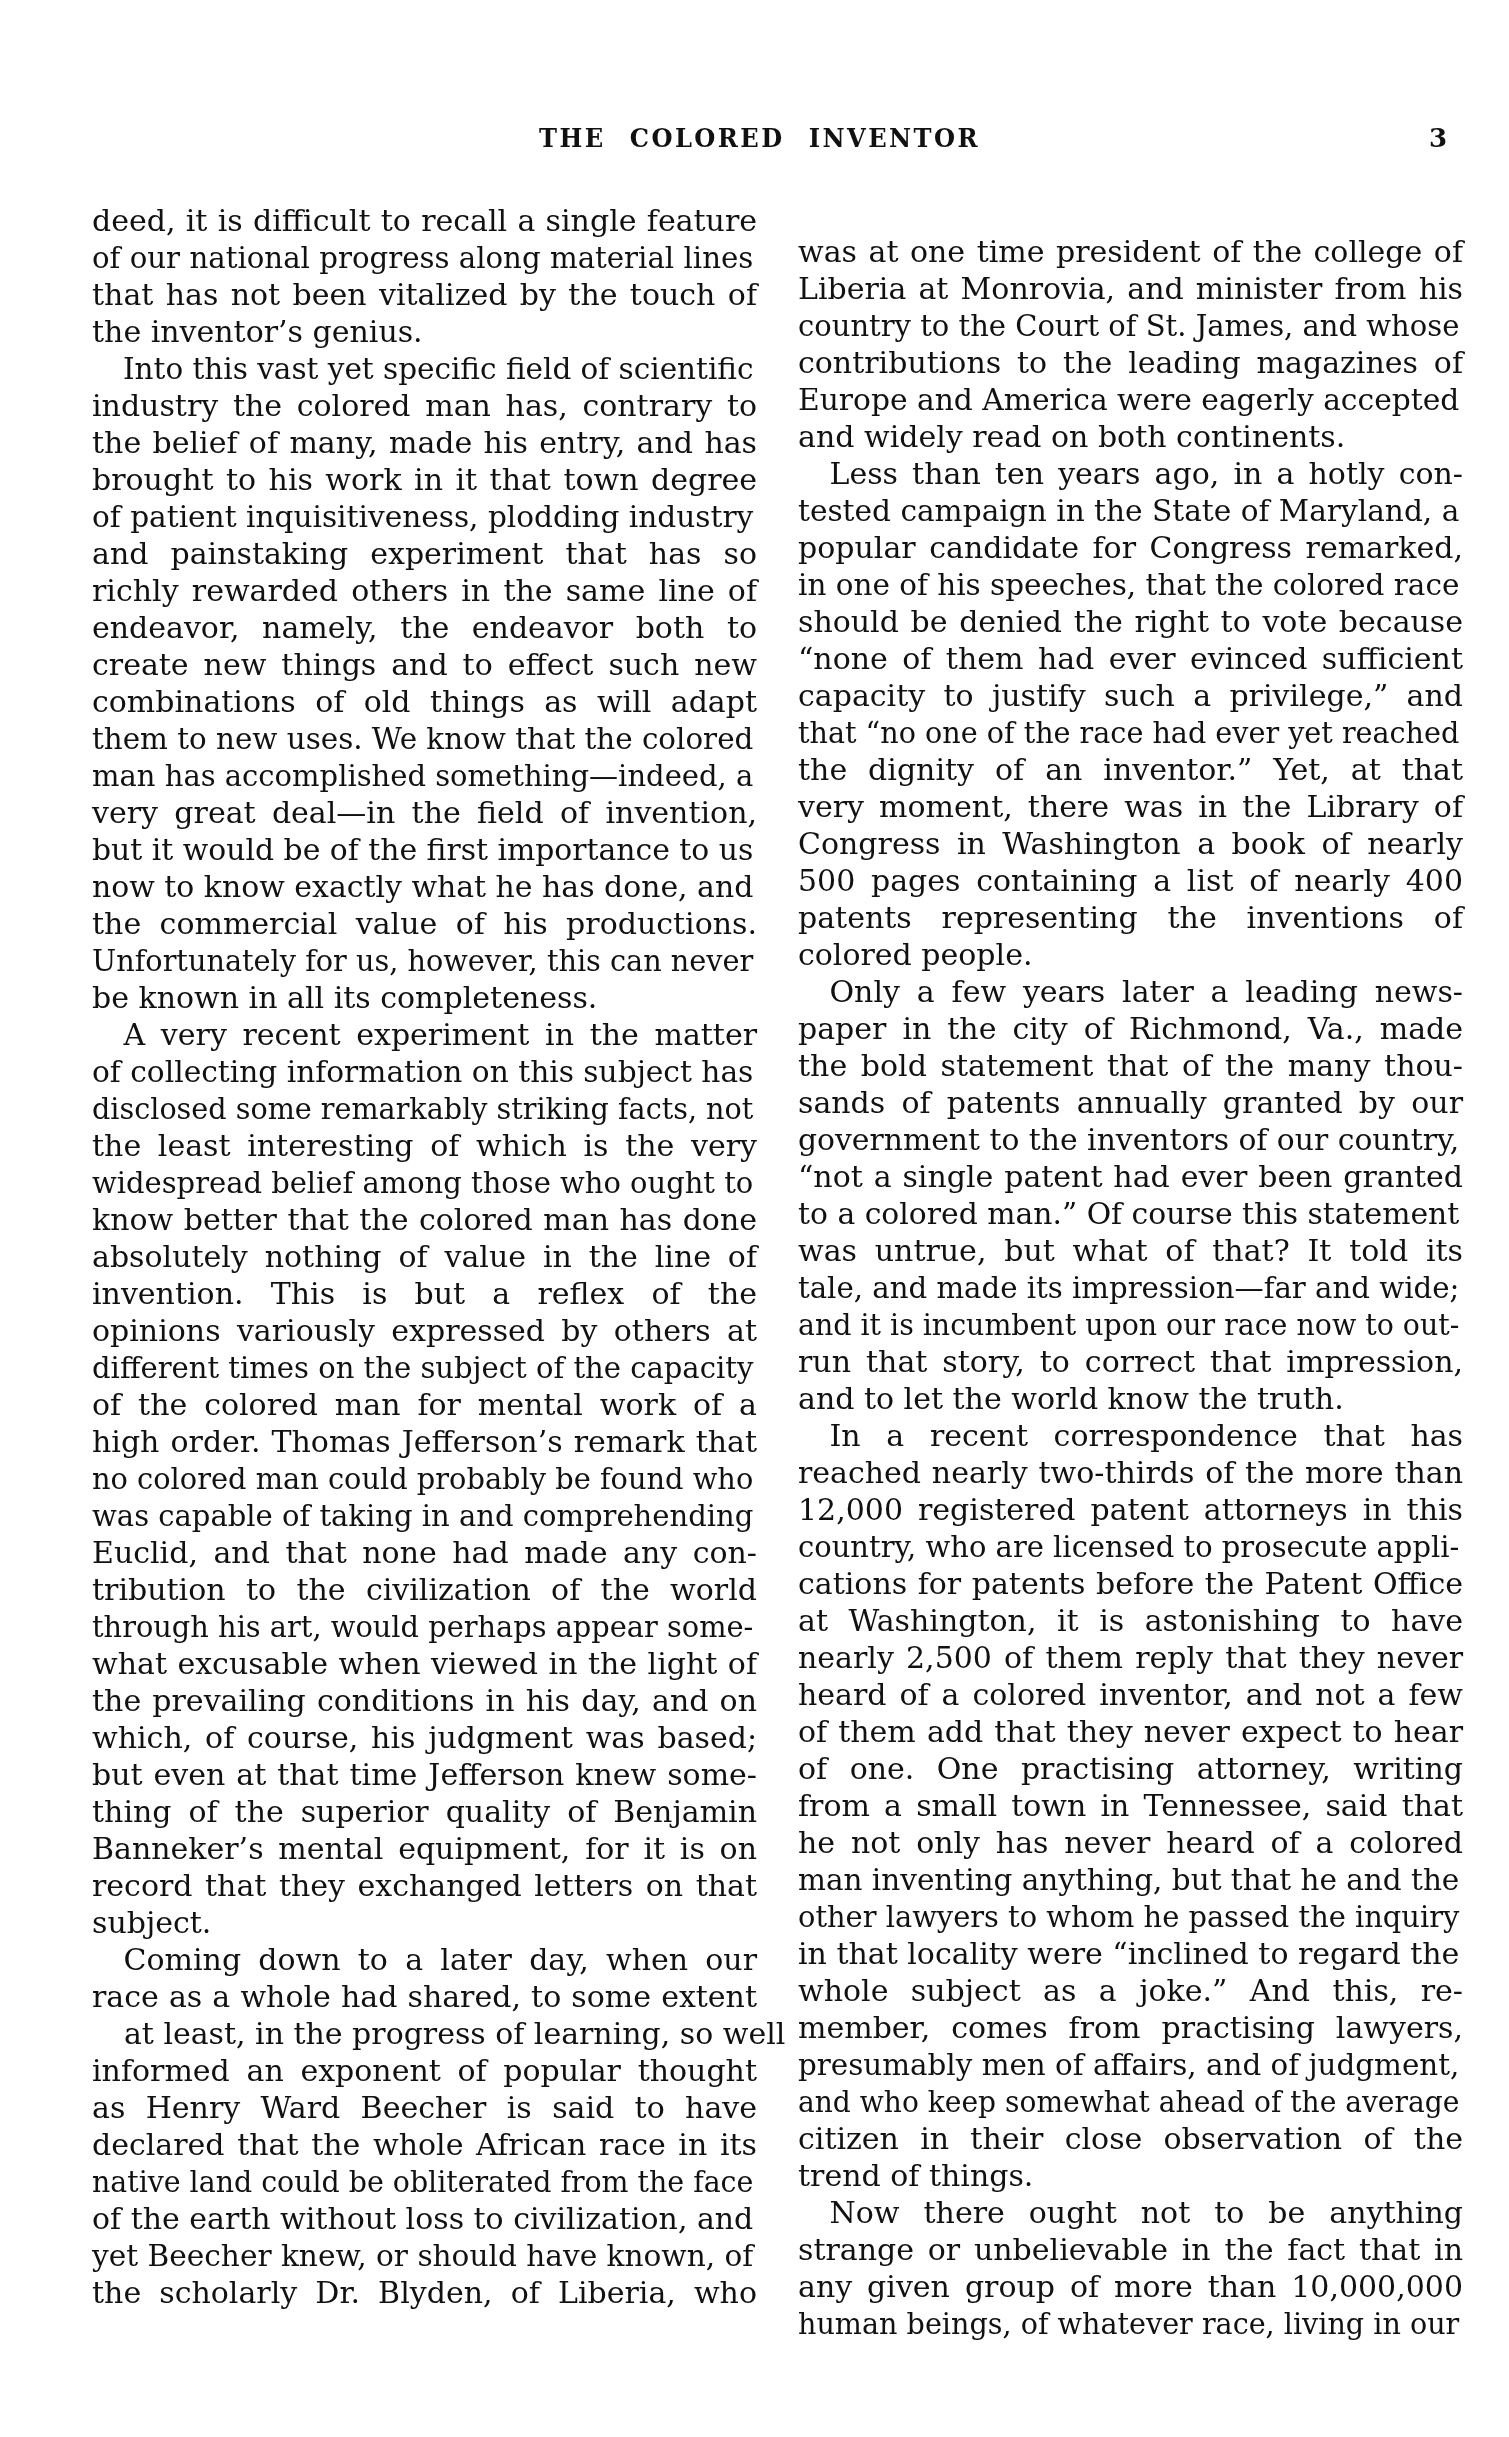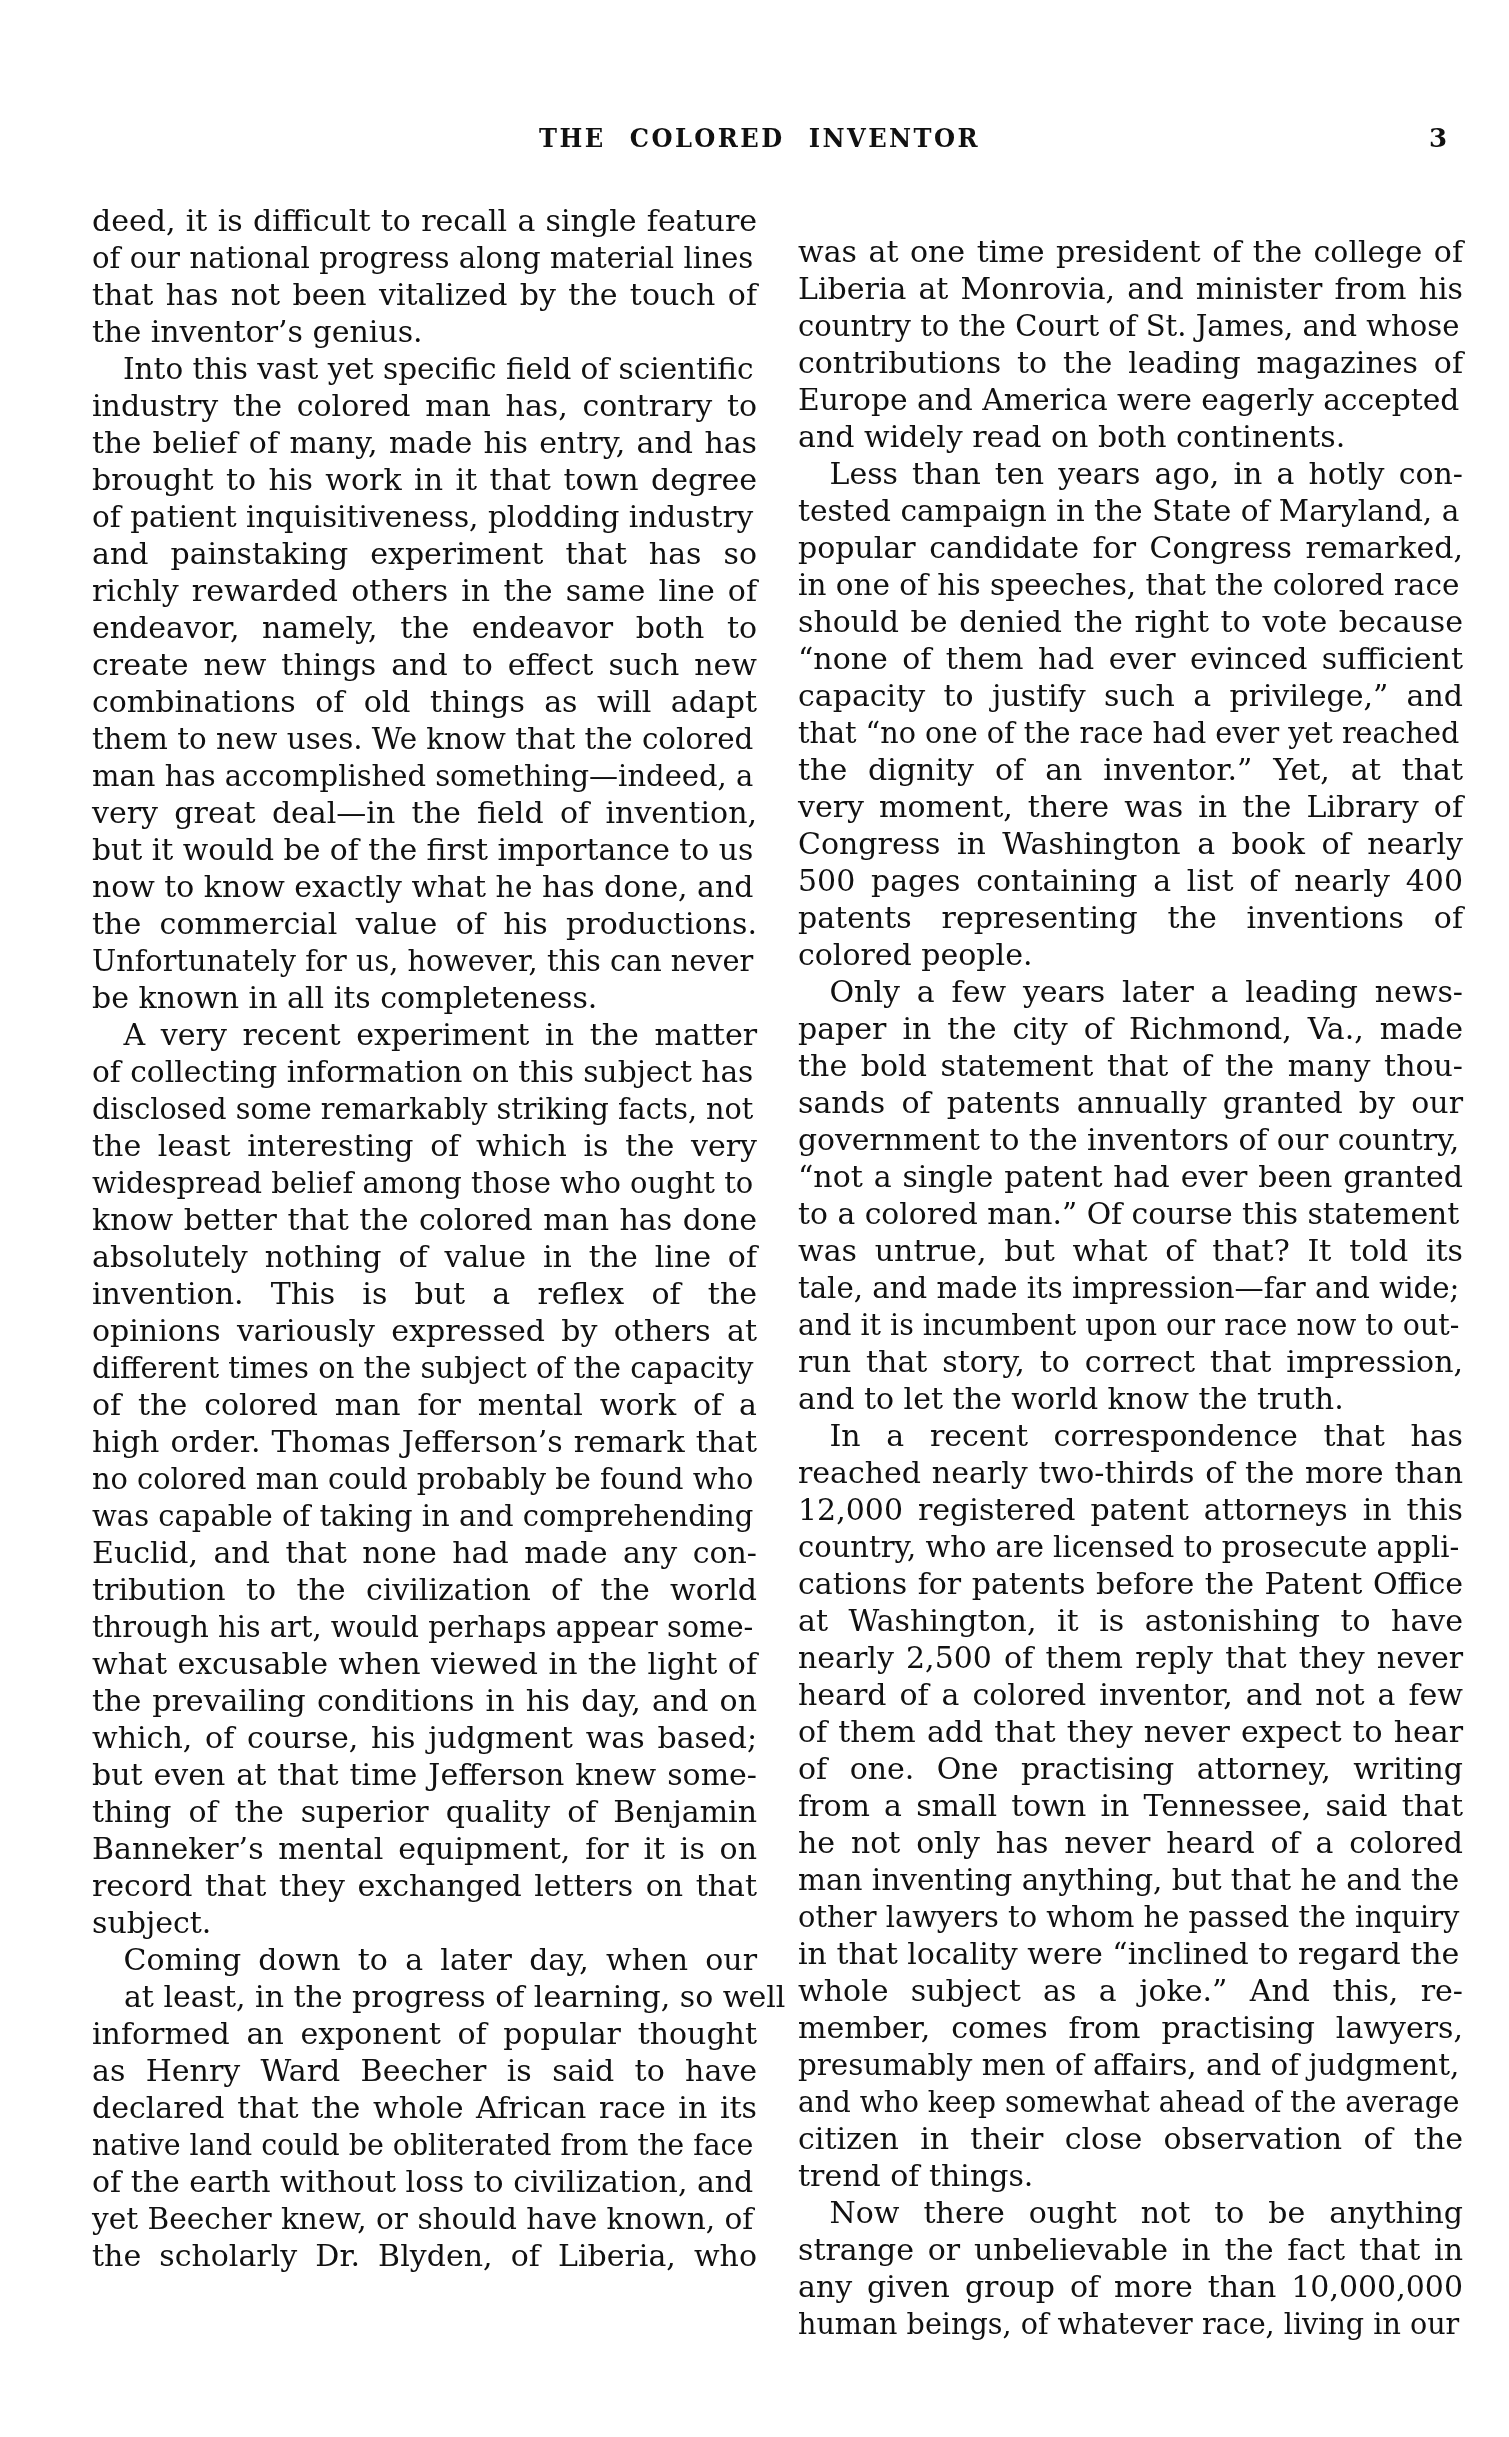--- a/index.html
+++ b/index.html
@@ -71,20 +71,21 @@
     <div class="line"><span style="white-space: nowrap; width: 692px; transform: scaleX(0.96118); text-align: left; text-align-last: left;">through his art, would perhaps appear some-</span></div>
     <div class="line"><span>what excusable when viewed in the light of</span></div>
     <div class="line"><span>the prevailing conditions in his day, and on</span></div>
     <div class="line"><span>which, of course, his judgment was based;</span></div>
     <div class="line"><span>but even at that time Jefferson knew some-</span></div>
     <div class="line"><span>thing of the superior quality of Benjamin</span></div>
     <div class="line"><span>Banneker’s mental equipment, for it is on</span></div>
     <div class="line"><span>record that they exchanged letters on that</span></div>
     <div class="line last"><span>subject.</span></div>
     <div class="line indent"><span>Coming down to a later day, when our</span></div>
+    <div class="line"><span>race as a whole had shared, to some extent</span></div>
     <div class="line"><span style="white-space: nowrap; width: 666px; transform: scaleX(0.998953); text-align: left; text-align-last: left; margin-left: 32px;">at least, in the progress of learning, so well</span></div>
     <div class="line"><span>informed an exponent of popular thought</span></div>
     <div class="line"><span>as Henry Ward Beecher is said to have</span></div>
     <div class="line"><span>declared that the whole African race in its</span></div>
     <div class="line"><span style="white-space: nowrap; width: 702px; transform: scaleX(0.946889); text-align: left; text-align-last: left;">native land could be obliterated from the face</span></div>
     <div class="line"><span style="white-space: nowrap; width: 665px; transform: scaleX(0.999153); text-align: right; text-align-last: left;">of the earth without loss to civilization, and</span></div>
     <div class="line"><span style="white-space: nowrap; width: 674px; transform: scaleX(0.986037); text-align: left; text-align-last: left;">yet Beecher knew, or should have known, of</span></div>
     <div class="line"><span>the scholarly Dr. Blyden, of Liberia, who</span></div>
   </div>
 <div class="column col-right" id="col-right">

